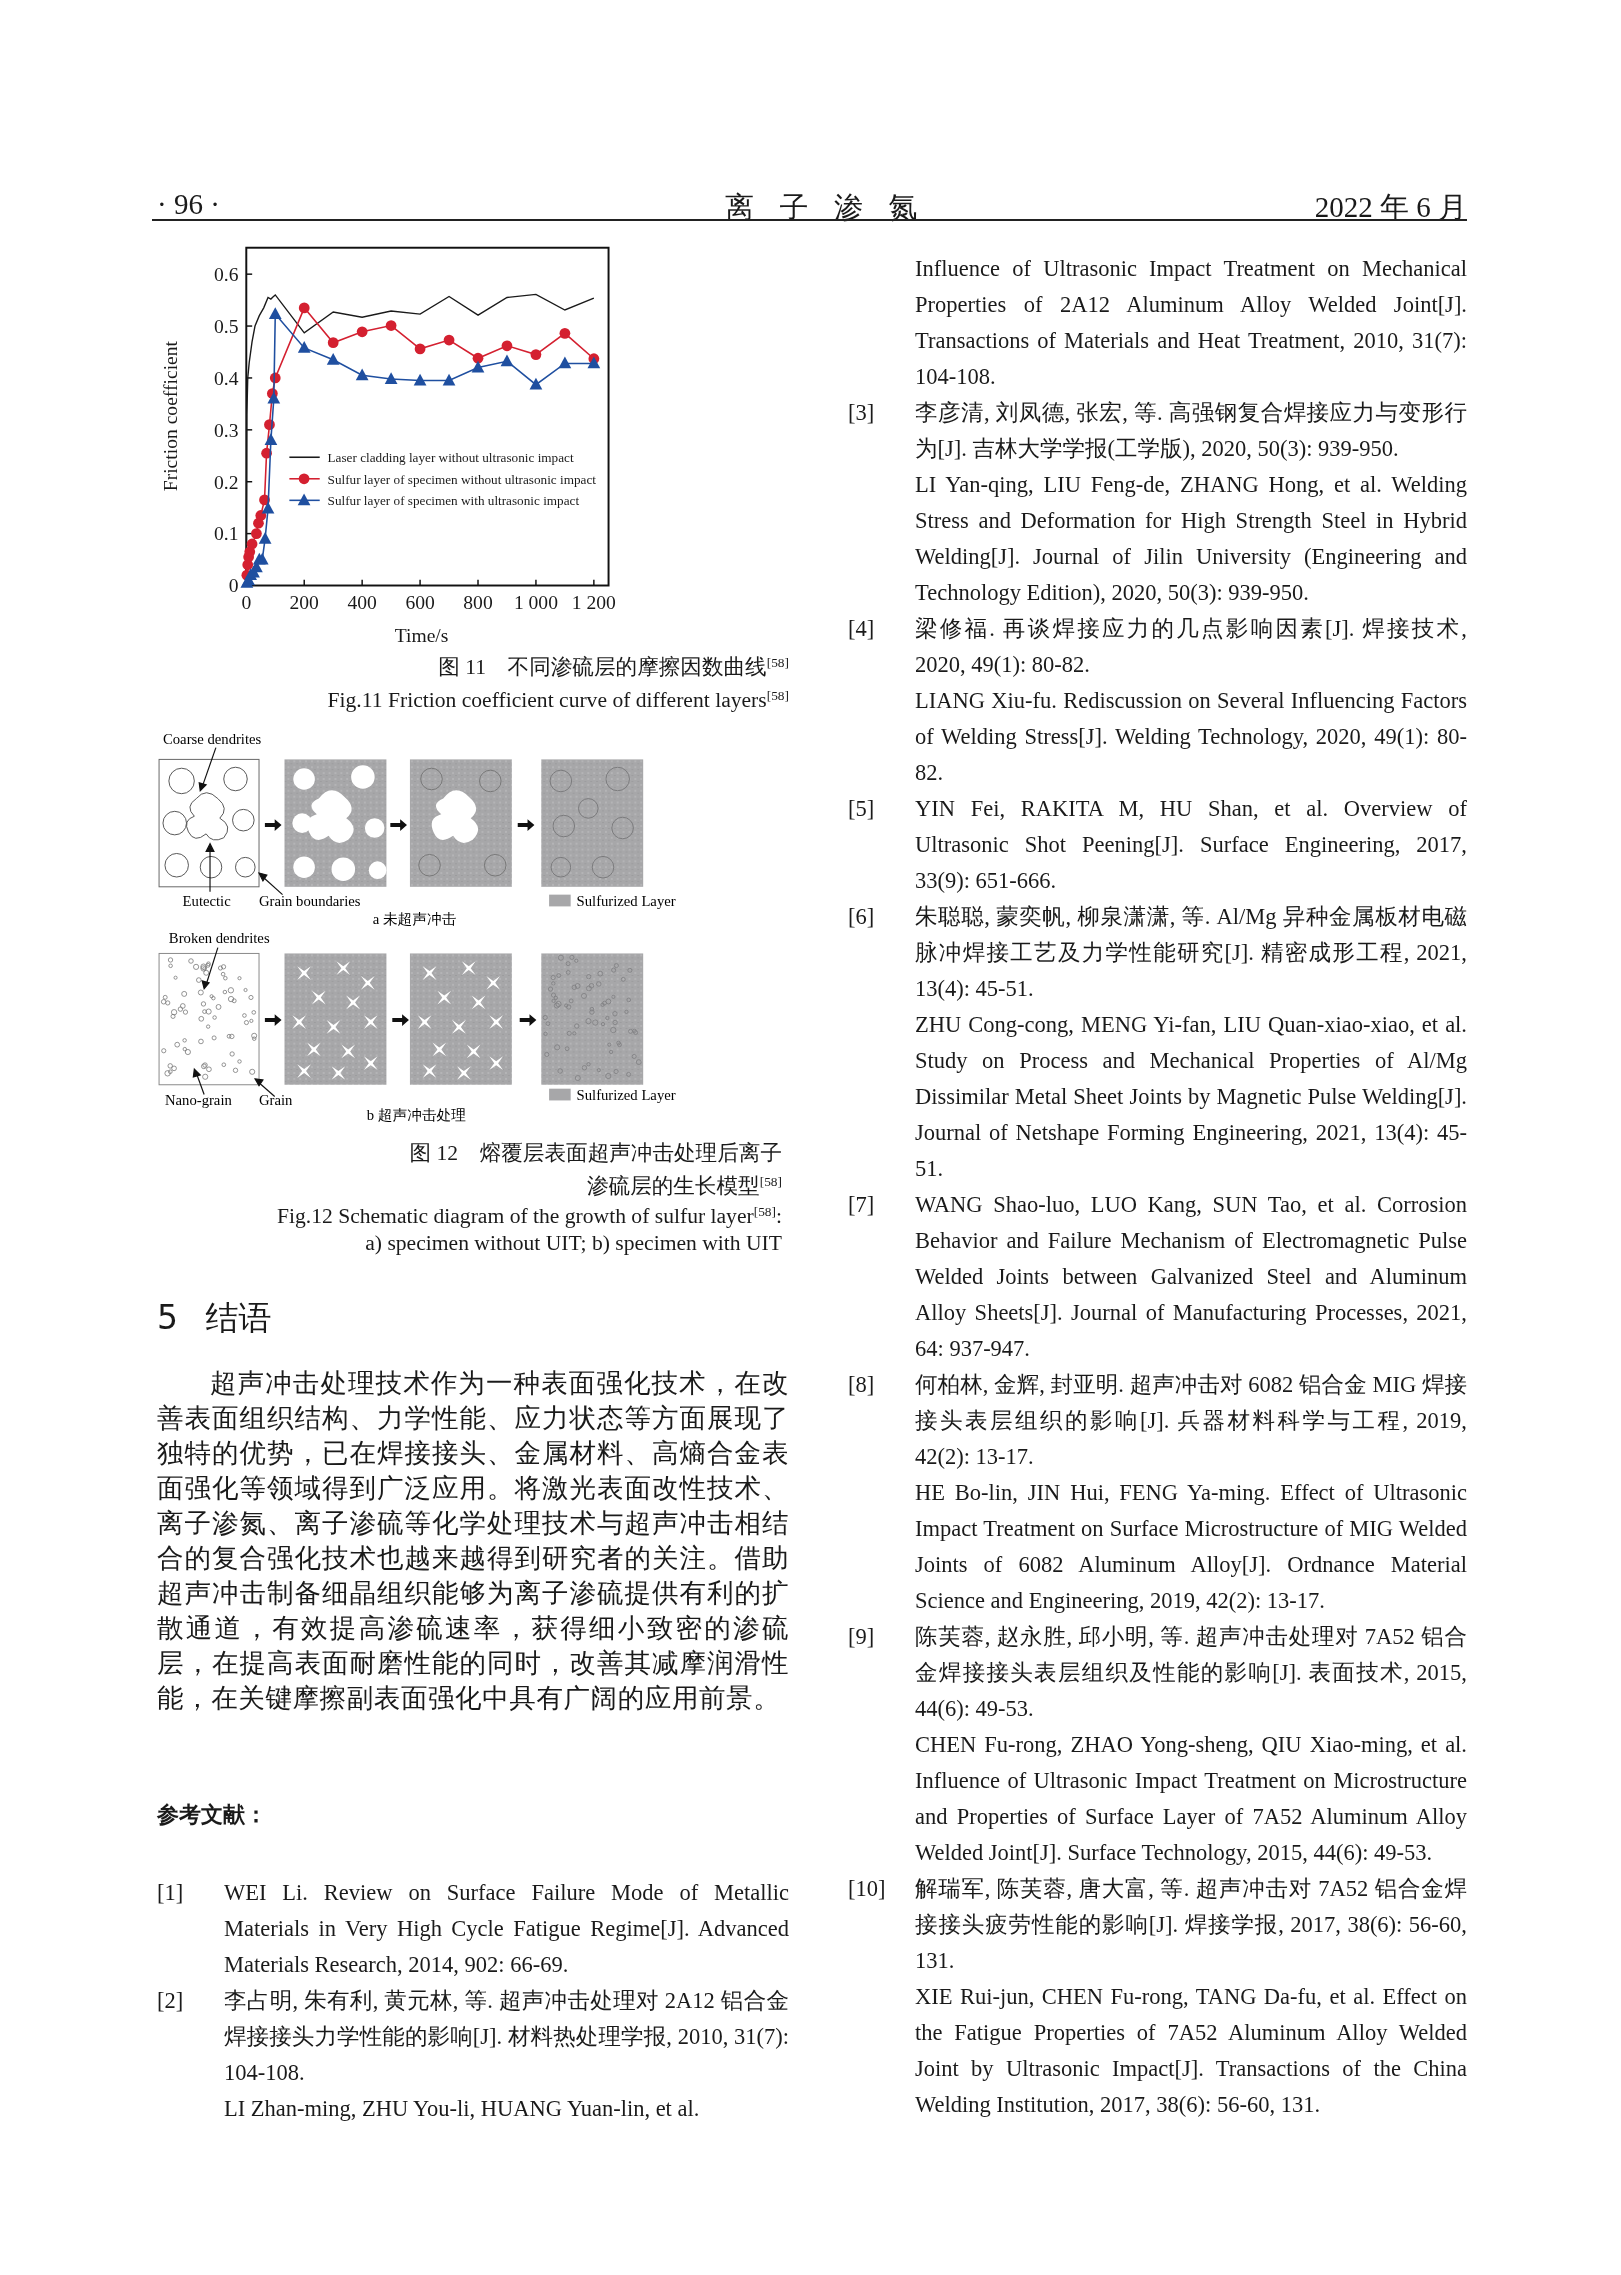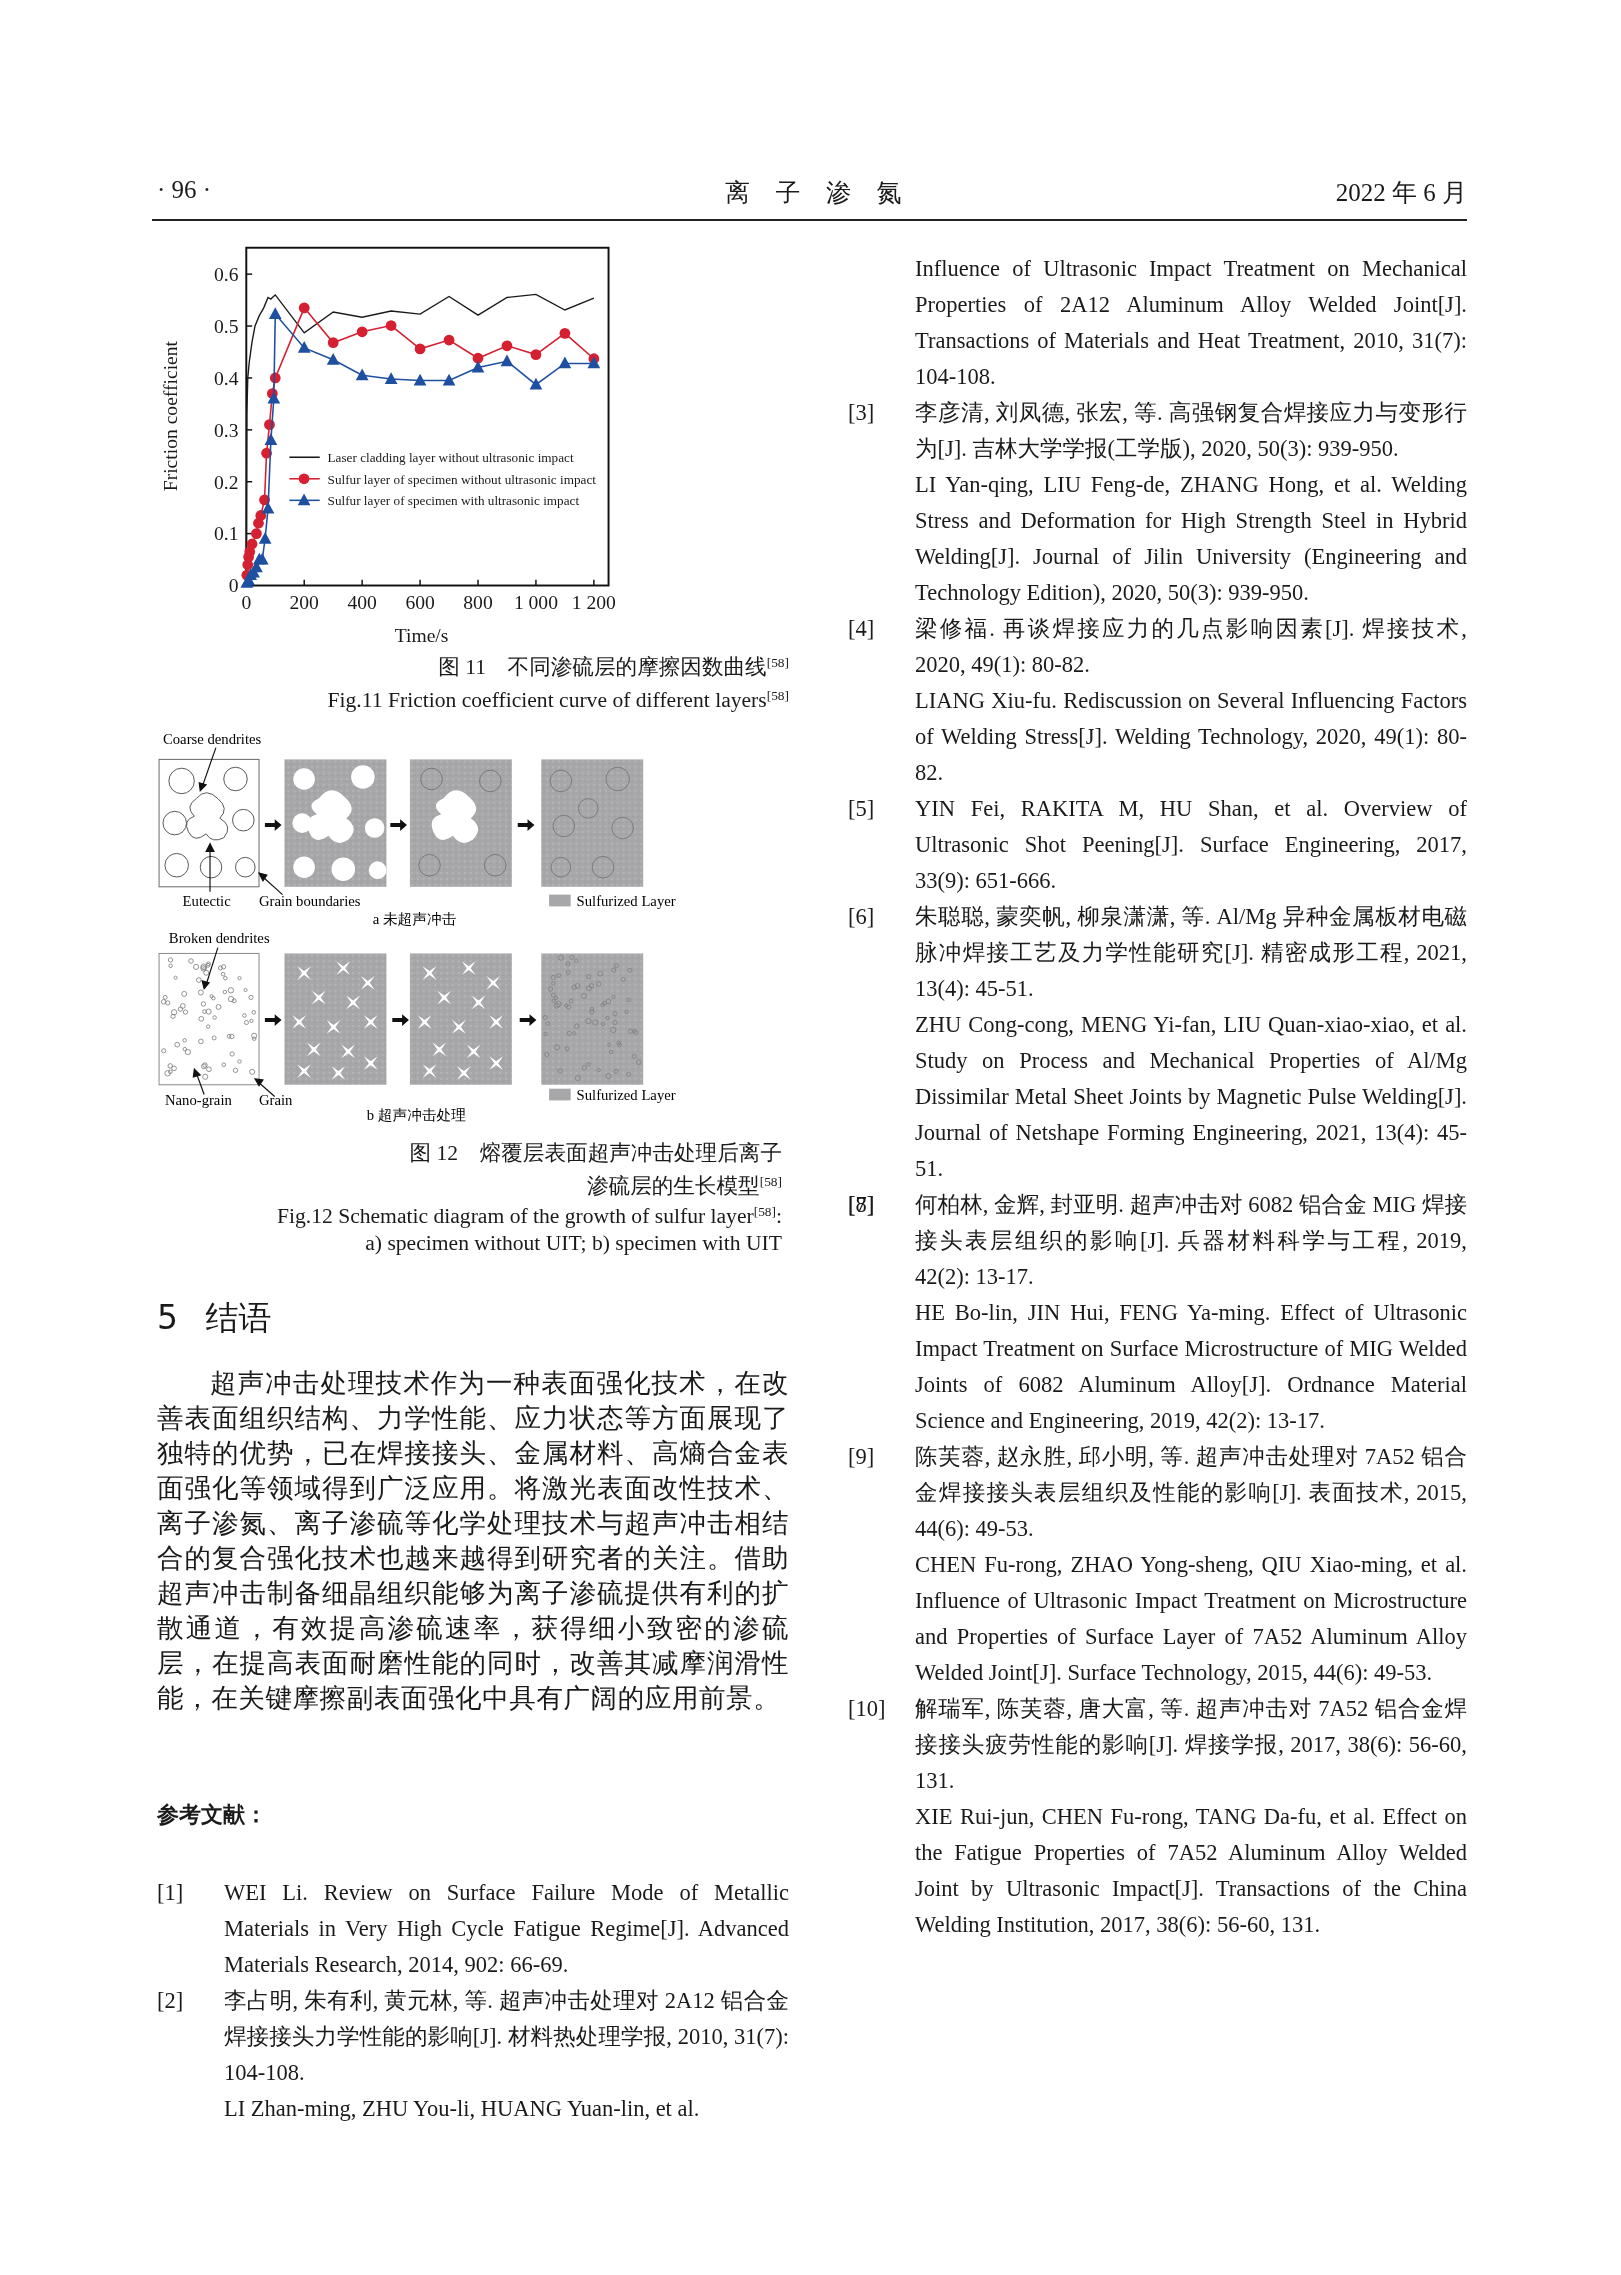--- a/index.html
+++ b/index.html
@@ -1,19 +1,19 @@
 <!DOCTYPE html>
 <html><head>
 <meta charset="utf-8">
 <style>
   html, body { margin:0; padding:0; background:#ffffff; }
   body { width:1621px; height:2276px; position:relative; overflow:hidden;
          font-family:"Liberation Serif","DejaVu Serif",serif; color:#1a1a1a; }
   .abs { position:absolute; }
-  .hdr { top:176px; font-size:25px; }
+  .hdr { top:188px; font-size:29px; }
   #hdr-page { left:157px; }
   #hdr-title { left:725px; letter-spacing:25.5px; }
   #hdr-date { right:154px; }
   #hdr-rule { left:152px; top:219px; width:1315px; height:2px; background:#222; }
   
   #chart { left:147px; top:235px; width:647px; height:421px; }
   #chart text { font-family:"Liberation Serif","DejaVu Serif",serif; fill:#1a1a1a; }
   .cap { text-align:right; font-size:21.6px; line-height:33px; }
   #fig11-cap { left:157px; top:651px; width:632px; }
   
@@ -464,20 +464,21 @@
       <span class="num">[5]</span>
       <span class="line">YIN Fei, RAKITA M, HU Shan, et al. Overview of Ultrasonic Shot Peening[J]. Surface Engineering, 2017, 33(9): 651-666.</span>
     </div>
     <div class="ref">
       <span class="num">[6]</span>
       <span class="line">朱聪聪, 蒙奕帆, 柳泉潇潇, 等. Al/Mg 异种金属板材电磁脉冲焊接工艺及力学性能研究[J]. 精密成形工程, 2021, 13(4): 45-51.</span>
       <span class="line">ZHU Cong-cong, MENG Yi-fan, LIU Quan-xiao-xiao, et al. Study on Process and Mechanical Properties of Al/Mg Dissimilar Metal Sheet Joints by Magnetic Pulse Welding[J]. Journal of Netshape Forming Engineering, 2021, 13(4): 45-51.</span>
     </div>
     <div class="ref">
       <span class="num">[7]</span>
+      <span class="line">WANG Shao-luo, LUO Kang, SUN Tao, et al. Corrosion Behavior and Failure Mechanism of Electromagnetic Pulse Welded Joints between Galvanized Steel and Aluminum Alloy Sheets[J]. Journal of Manufacturing Processes, 2021, 64: 937-947.</span>
     </div>
     <div class="ref">
       <span class="num">[8]</span>
       <span class="line">何柏林, 金辉, 封亚明. 超声冲击对 6082 铝合金 MIG 焊接接头表层组织的影响[J]. 兵器材料科学与工程, 2019, 42(2): 13-17.</span>
       <span class="line">HE Bo-lin, JIN Hui, FENG Ya-ming. Effect of Ultrasonic Impact Treatment on Surface Microstructure of MIG Welded Joints of 6082 Aluminum Alloy[J]. Ordnance Material Science and Engineering, 2019, 42(2): 13-17.</span>
     </div>
     <div class="ref">
       <span class="num">[9]</span>
       <span class="line">陈芙蓉, 赵永胜, 邱小明, 等. 超声冲击处理对 7A52 铝合金焊接接头表层组织及性能的影响[J]. 表面技术, 2015, 44(6): 49-53.</span>
       <span class="line">CHEN Fu-rong, ZHAO Yong-sheng, QIU Xiao-ming, et al. Influence of Ultrasonic Impact Treatment on Microstructure and Properties of Surface Layer of 7A52 Aluminum Alloy Welded Joint[J]. Surface Technology, 2015, 44(6): 49-53.</span>

